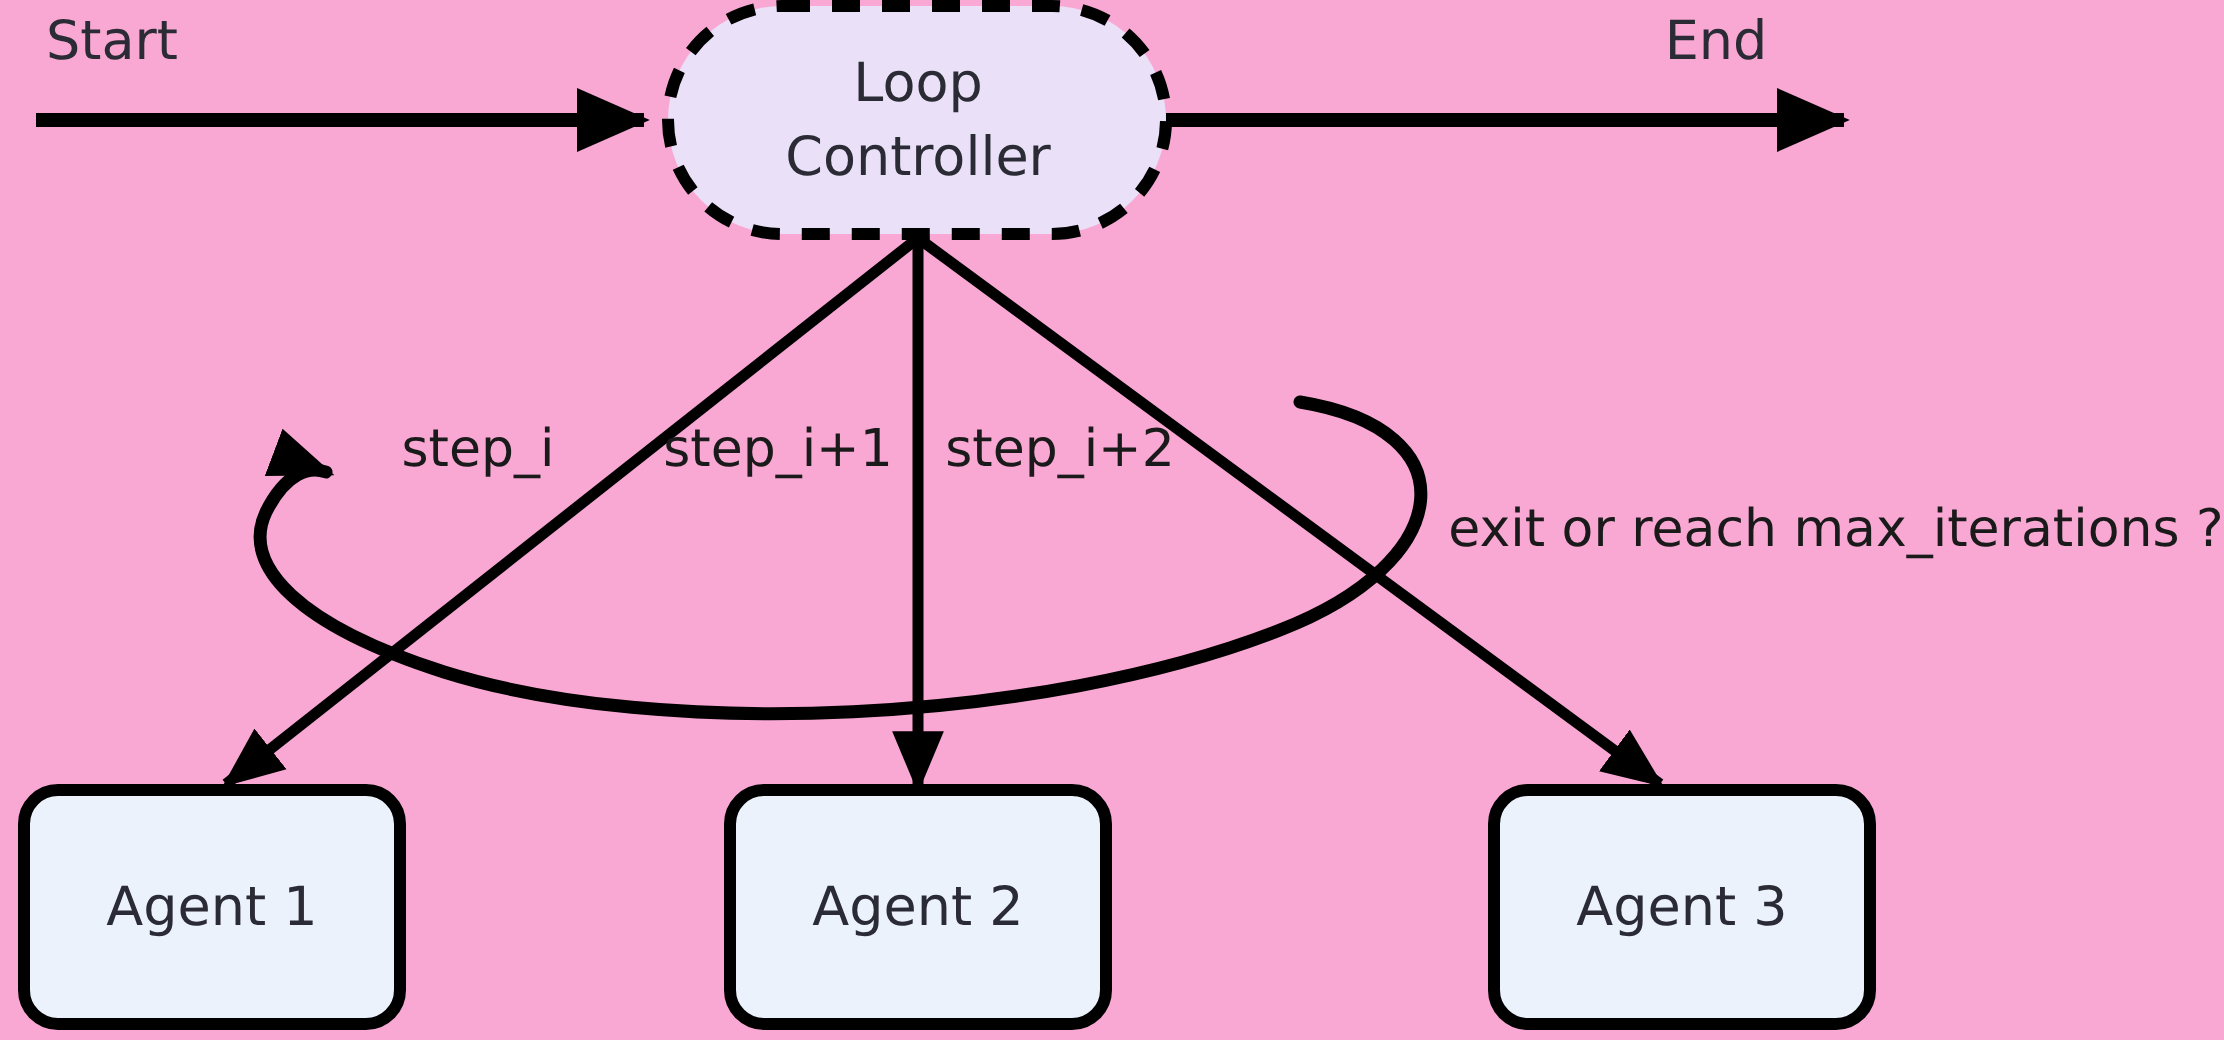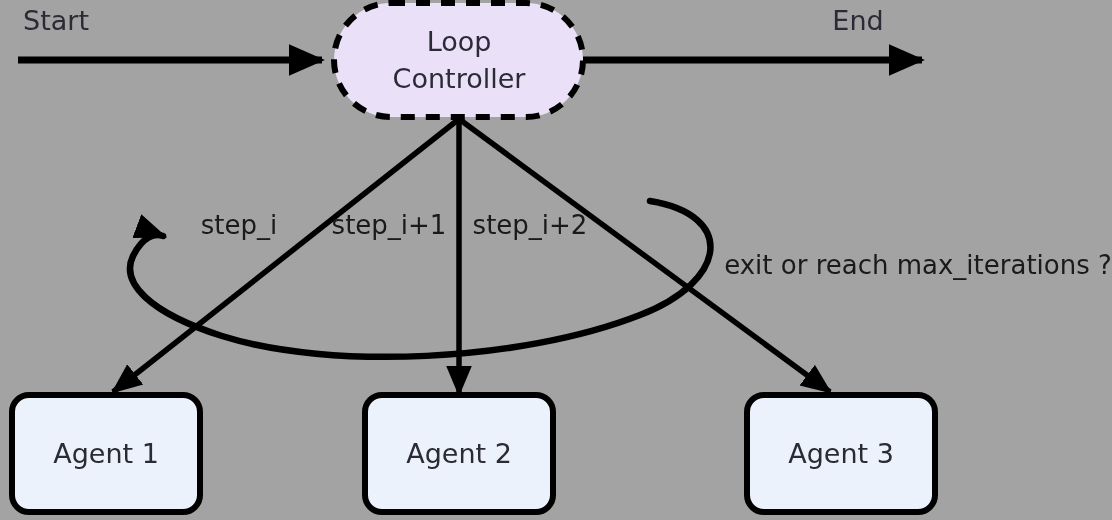--- a/index.html
+++ b/index.html
@@ -10,21 +10,21 @@
   body {
     width: 1112px;
     height: 520px;
     font-family: "DejaVu Sans", sans-serif;
     overflow: hidden;
   }
   #diagram-root {
     position: relative;
     width: 1112px;
     height: 520px;
-    background: #a3a3a3;
+    background: #f9a8d4;
   }
   svg#flow {
     display: block;
     width: 1112px;
     height: 520px;
   }
   .node-label {
     font-family: "DejaVu Sans", sans-serif;
     font-size: 27px;
     fill: #2b2b35;

